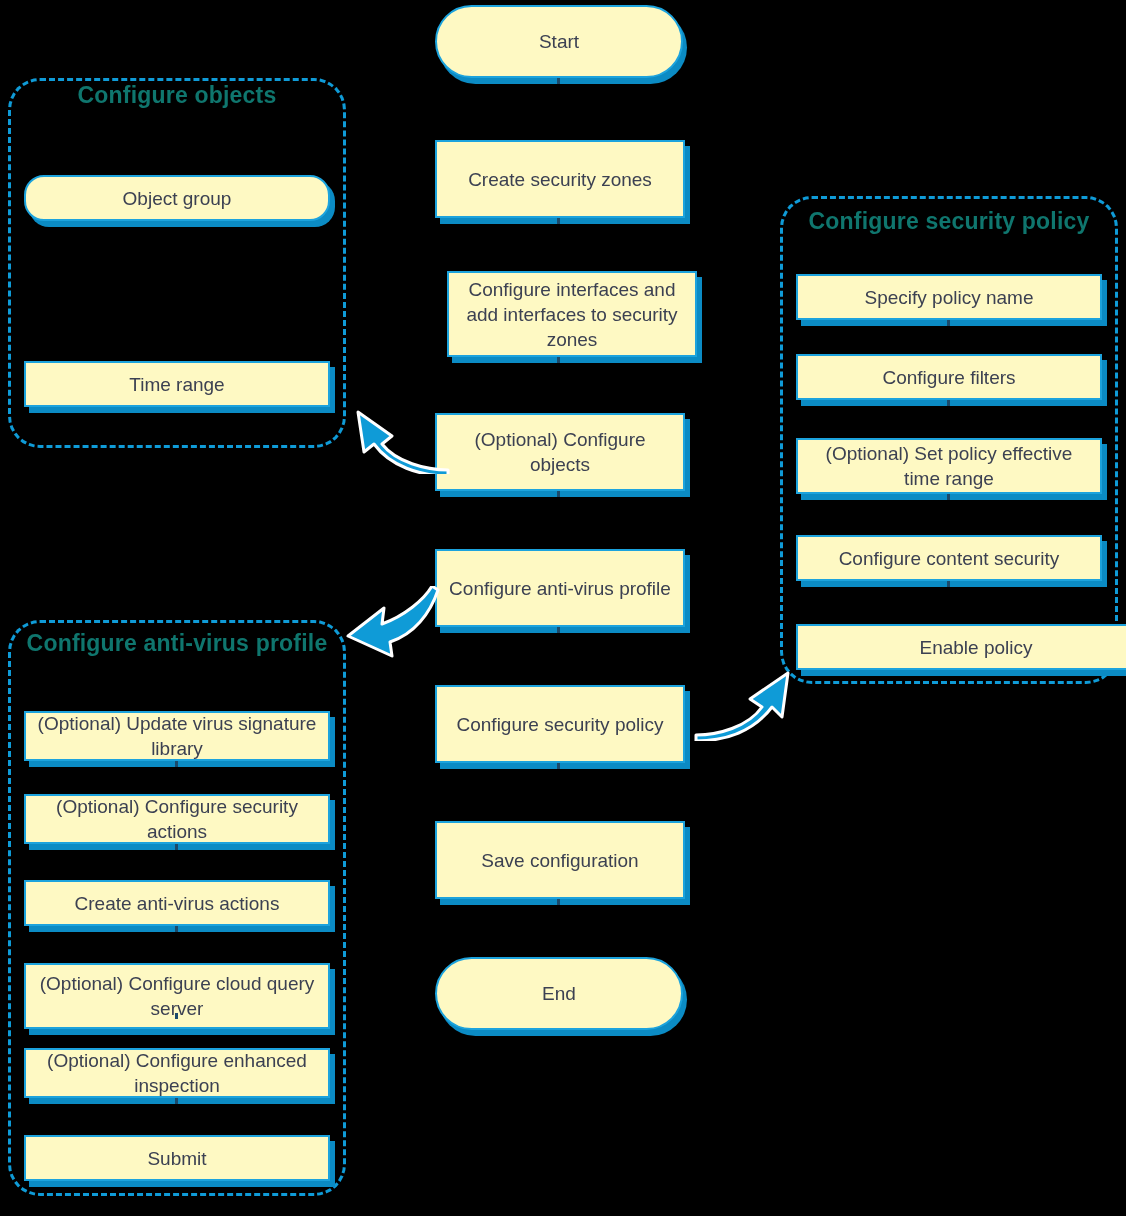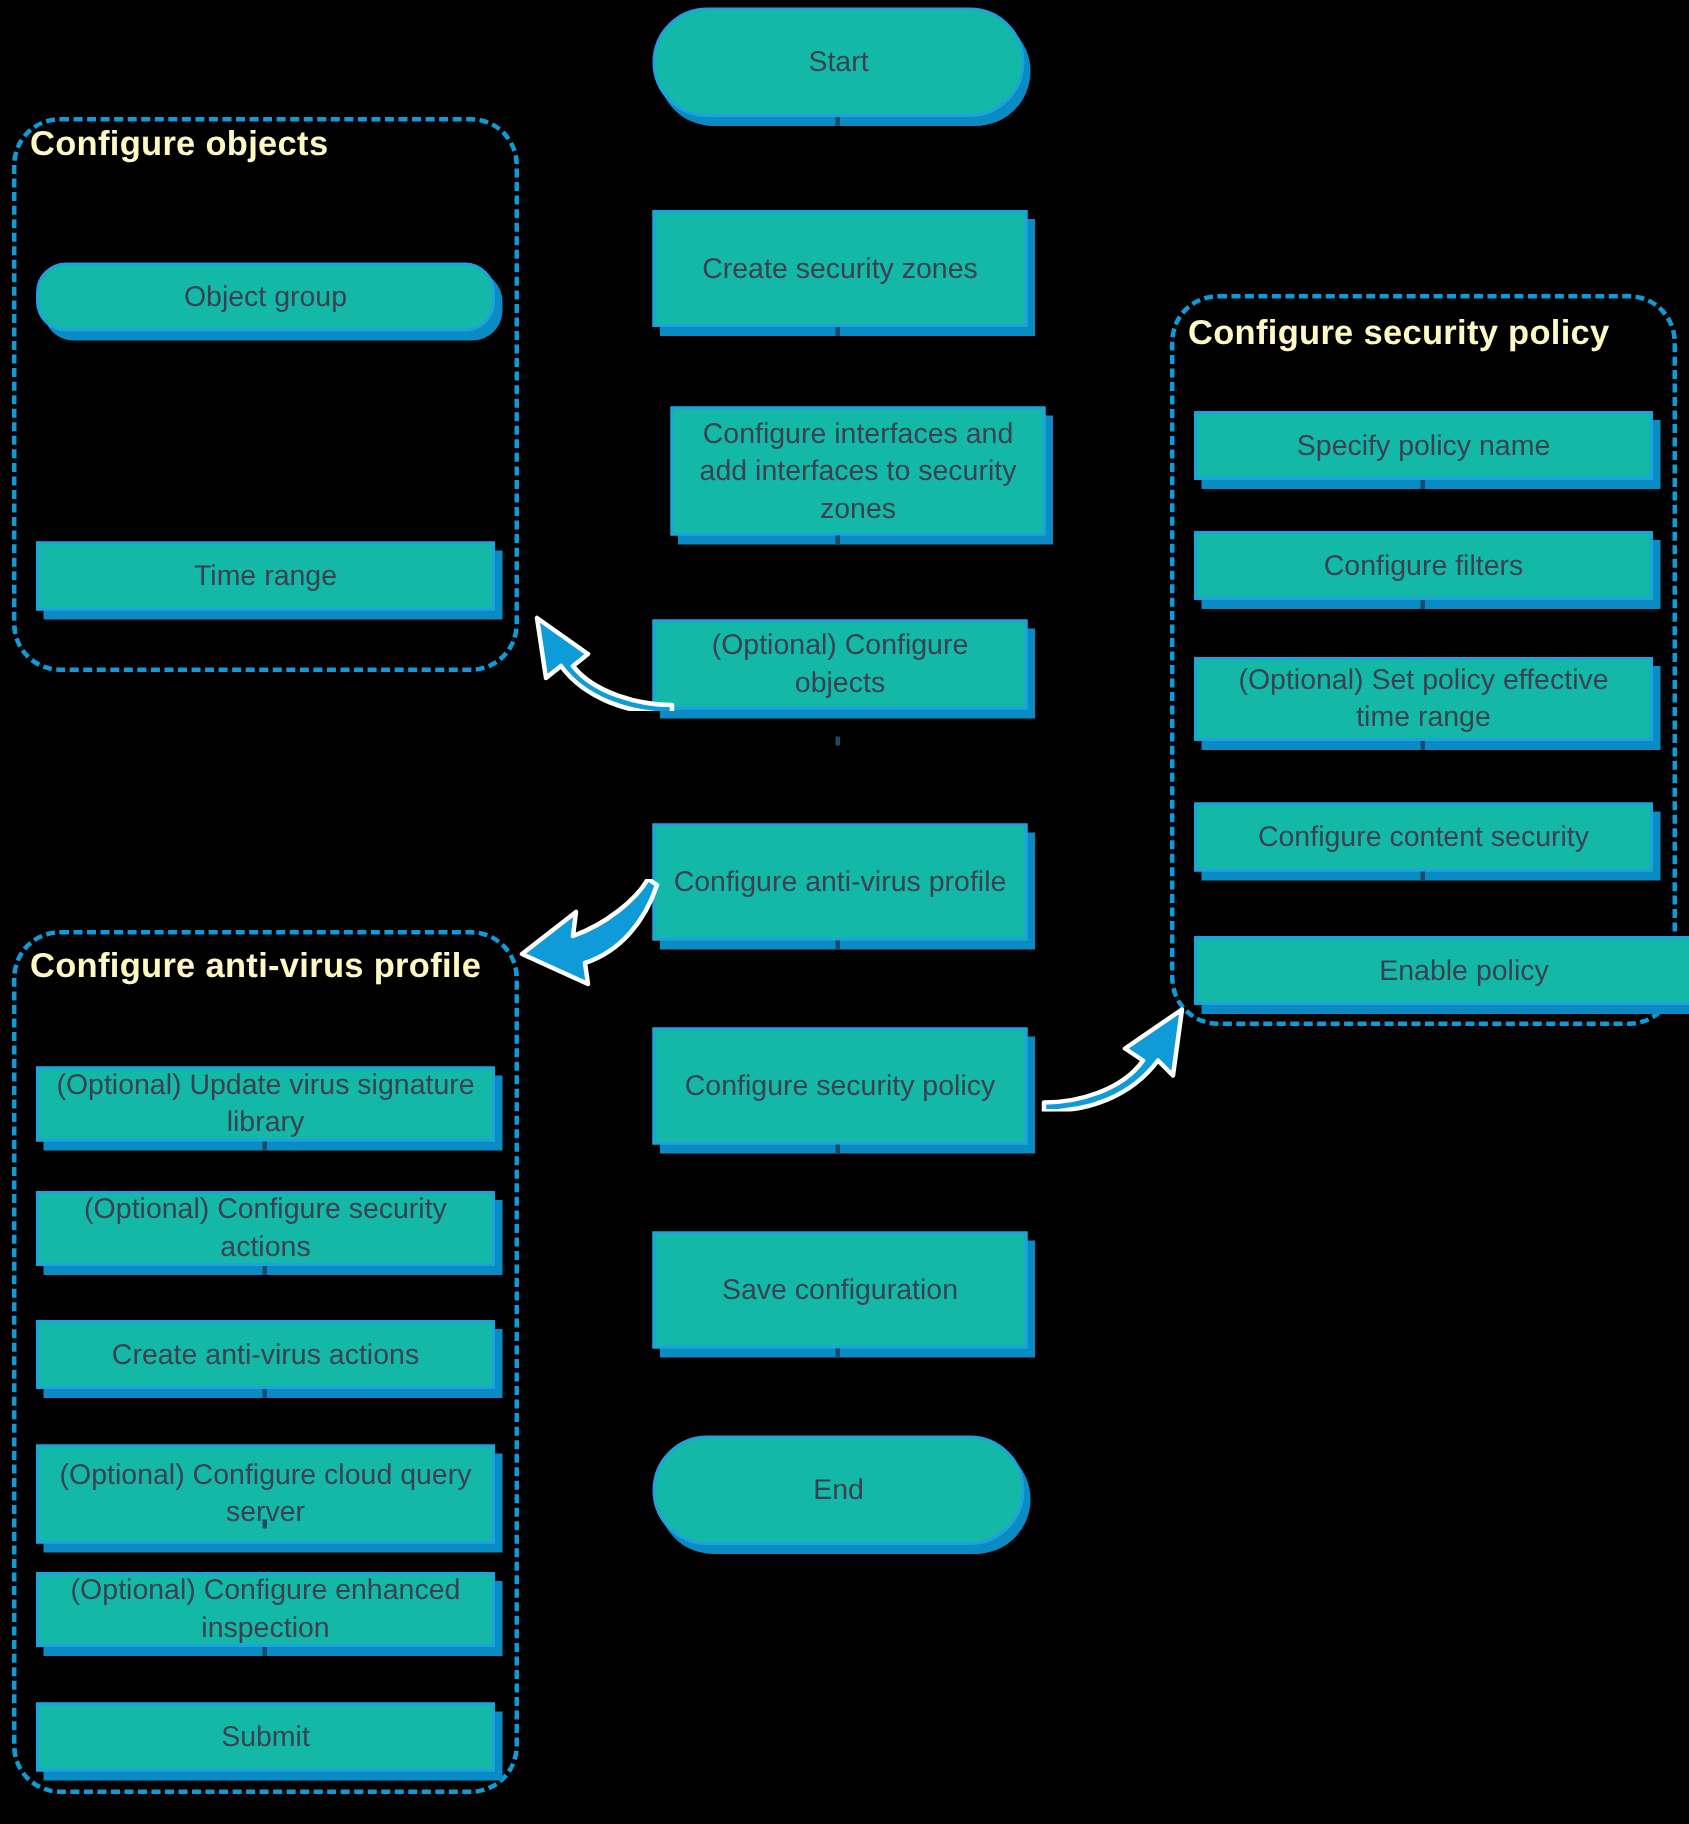--- a/index.html
+++ b/index.html
@@ -22,32 +22,33 @@
     position: absolute;
     border: 3px dashed #0f9bd7;
     border-radius: 32px;
     box-sizing: border-box;
     background: transparent;
   }
   .group-title {
     position: absolute;
     left: 0;
     right: 0;
-    color: #fef9c3;
+    text-align: center;
+    color: #0f766e;
     font-weight: bold;
     font-size: 23px;
     line-height: 30px;
     letter-spacing: 0.2px;
   }
 
   
   .node {
     position: absolute;
     box-sizing: border-box;
-    background: #14b8a6;
+    background: #fef9c3;
     border: 2px solid #1ca3dd;
     box-shadow: 5px 6px 0 0 #0b8bc4;
     display: flex;
     align-items: center;
     justify-content: center;
     text-align: center;
     color: #3c4152;
     font-size: 19px;
     line-height: 25px;
     padding: 2px 8px;
@@ -83,21 +84,21 @@
   <div class="node" style="left:435px; top:140px; width:250px; height:78px;">
     <span>Create security zones</span>
   </div>
   <div class="stub" style="left:557px; top:218px; height:6px;"></div>
 
   <div class="node" style="left:435px; top:271px; width:250px; height:86px;margin-left:12px;">
     <span>Configure interfaces and add interfaces to security zones</span>
   </div>
   <div class="stub" style="left:557px; top:357px; height:6px;"></div>
 
-  <div class="node" style="left:435px; top:413px; width:250px; height:60px;">
+  <div class="node" style="left:435px; top:413px; width:250px; height:78px;">
     <span>(Optional) Configure objects</span>
   </div>
   <div class="stub" style="left:557px; top:491px; height:6px;"></div>
 
   <div class="node" style="left:435px; top:549px; width:250px; height:78px;">
     <span>Configure anti-virus profile</span>
   </div>
   <div class="stub" style="left:557px; top:627px; height:6px;"></div>
 
   <div class="node" style="left:435px; top:685px; width:250px; height:78px;">

